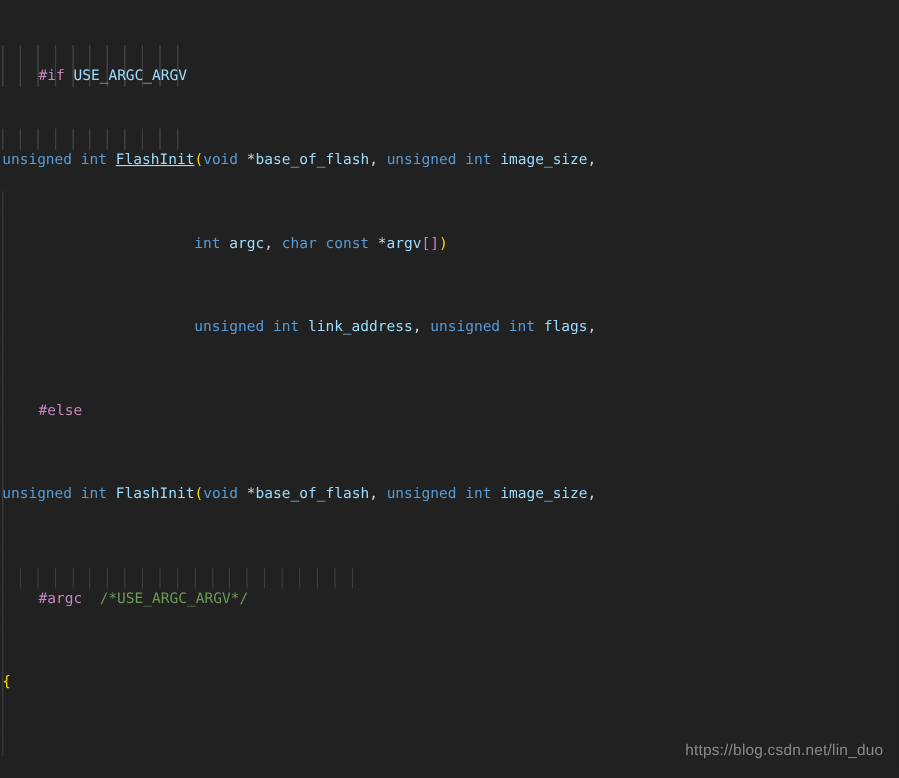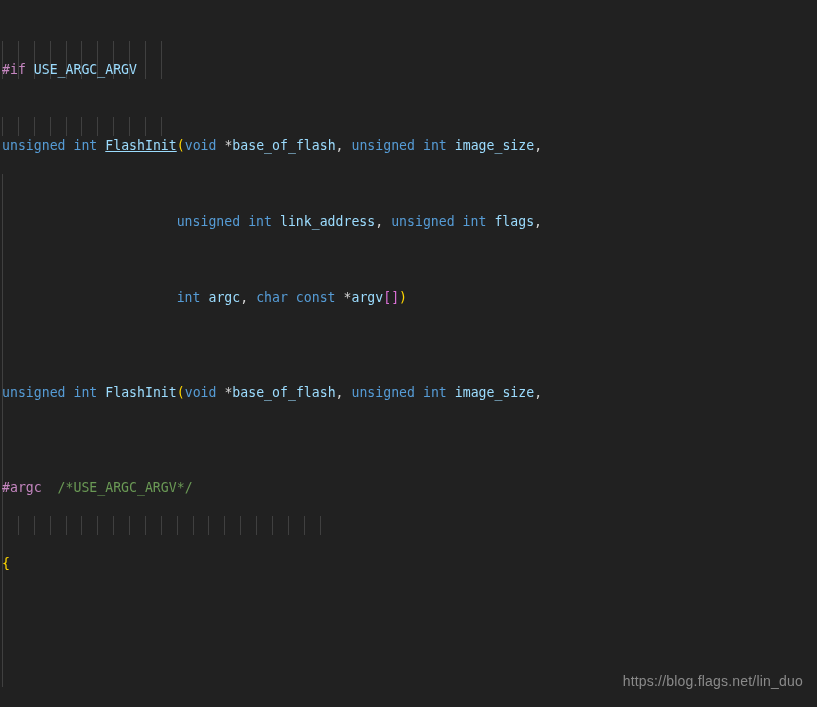--- a/index.html
+++ b/index.html
@@ -45,21 +45,21 @@
     color: #d4d4d4;
     letter-spacing: 0px;
   }
   .line {
     height: 19px;
     padding-left: 2px;
     white-space: pre;
   }
 
   
-  .pp       { color: #c586c0; }  
+  .pp       { color: #c586c0; padding-left: 33px; }  
   .kw       { color: #569cd6; }  
   .fnlink   { color: #9cdcfe; text-decoration: underline; }
   .var      { color: #9cdcfe; }  
   .plain    { color: #d4d4d4; }
   .cmt      { color: #6a9955; }
   .b1       { color: #ffd700; }  
   .b2       { color: #da70d6; }  
   .punct    { color: #d4d4d4; }
 
   #watermark {
@@ -193,24 +193,25 @@
       <div class="guide" style="left: 144.92px; top: 117px; height: 19px; background: rgb(64, 64, 64);"></div>
       <div class="guide" style="left: 160.8px; top: 117px; height: 19px; background: rgb(64, 64, 64);"></div>
     </div>
 
   <div id="code">
 
     <div class="line"><span class="pp">#if</span> <span class="var">USE_ARGC_ARGV</span></div>
 
     <div class="line"><span class="kw">unsigned</span> <span class="kw">int</span> <span class="fnlink">FlashInit</span><span class="b1">(</span><span class="kw">void</span> <span class="plain">*</span><span class="var">base_of_flash</span><span class="punct">,</span> <span class="kw">unsigned</span> <span class="kw">int</span> <span class="var">image_size</span><span class="punct">,</span></div>
 
+    <div class="line"><span class="plain">                      </span><span class="kw">int</span> <span class="var">argc</span><span class="punct">,</span> <span class="kw">char</span> <span class="kw">const</span> <span class="plain">*</span><span class="var">argv</span><span class="b2">[]</span><span class="b1">)</span></div>
+
     <div class="line"><span class="plain">                      </span><span class="kw">unsigned</span> <span class="kw">int</span> <span class="var">link_address</span><span class="punct">,</span> <span class="kw">unsigned</span> <span class="kw">int</span> <span class="var">flags</span><span class="punct">,</span></div>
 
-    <div class="line"><span class="plain">                      </span><span class="kw">int</span> <span class="var">argc</span><span class="punct">,</span> <span class="kw">char</span> <span class="kw">const</span> <span class="plain">*</span><span class="var">argv</span><span class="b2">[]</span><span class="b1">)</span></div>
-
+    <div class="line"><span class="pp">#else</span></div>
 
     <div class="line"><span class="kw">unsigned</span> <span class="kw">int</span> <span class="var">FlashInit</span><span class="b1">(</span><span class="kw">void</span> <span class="plain">*</span><span class="var">base_of_flash</span><span class="punct">,</span> <span class="kw">unsigned</span> <span class="kw">int</span> <span class="var">image_size</span><span class="punct">,</span></div>
 
 
     <div class="line"><span class="pp">#argc</span><span class="plain">  </span><span class="cmt">/*USE_ARGC_ARGV*/</span></div>
 
     <div class="line"><span class="b1">{</span></div>
 
     
 
@@ -263,15 +264,15 @@
     
 
     
 
     
 
     
 
   </div>
 
-  <div id="watermark">https://blog.flags.net/lin_duo</div>
+  <div id="watermark">https://blog.csdn.net/lin_duo</div>
 
 </div>
 
 </body></html>

